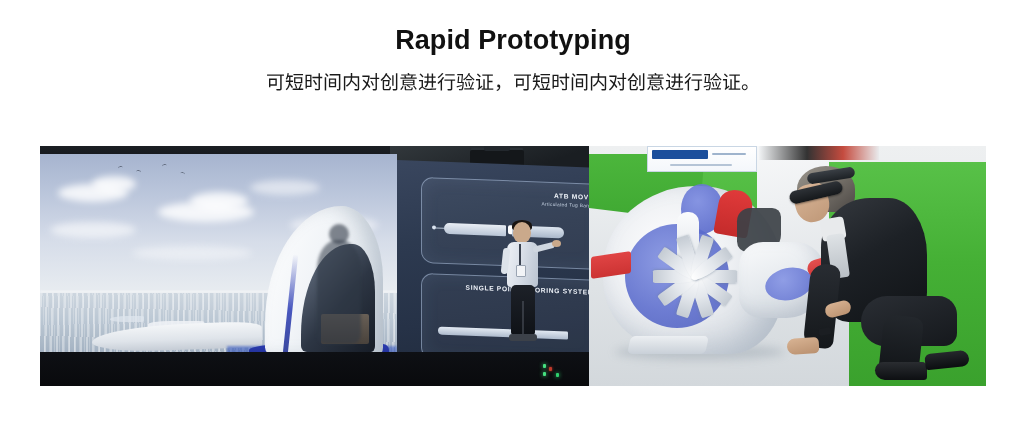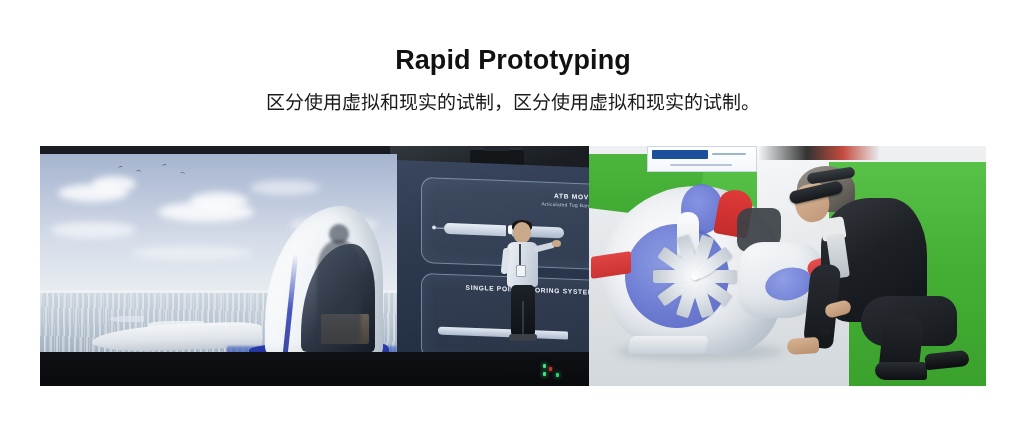--- a/index.html
+++ b/index.html
@@ -25,21 +25,21 @@
   
   .heading-block {
     position: absolute;
     left: 0;
     top: 0;
     width: 1026px;
     text-align: center;
   }
   .page-title {
     margin: 0;
-    padding-top: 44px;
+    padding-top: 24px;
     font-size: 27px;
     line-height: 32px;
     font-weight: bold;
     letter-spacing: 0.1px;
     color: #111111;
     font-family: "Liberation Sans", "DejaVu Sans", sans-serif;
   }
   .page-subtitle {
     margin: 0;
     padding-top: 13px;
@@ -762,21 +762,21 @@
     transform: rotate(-6deg);
   }
 </style>
 </head>
 <body>
 
 <div class="slide">
 
   <div class="heading-block">
     <h1 class="page-title">Rapid Prototyping</h1>
-    <p class="page-subtitle">区分使用虚拟和现实的试制，区分使用虚拟和现实的试制。</p>
+    <p class="page-subtitle">可短时间内对创意进行验证，可短时间内对创意进行验证。</p>
   </div>
 
   <div class="figure-row">
 
     <div class="figure figure-left">
       <div class="vr-room">
 
         <div class="ceiling"></div>
         <div class="ceiling-right"></div>
         <div class="projector"></div>

